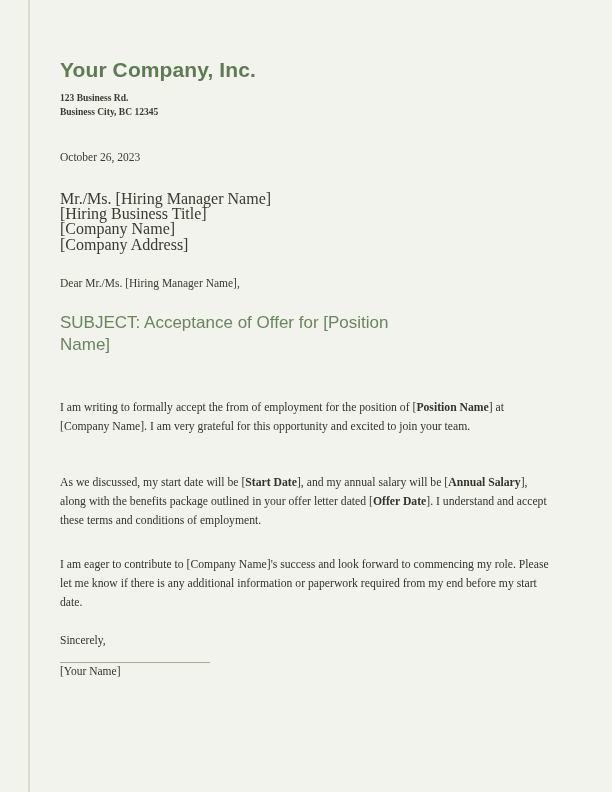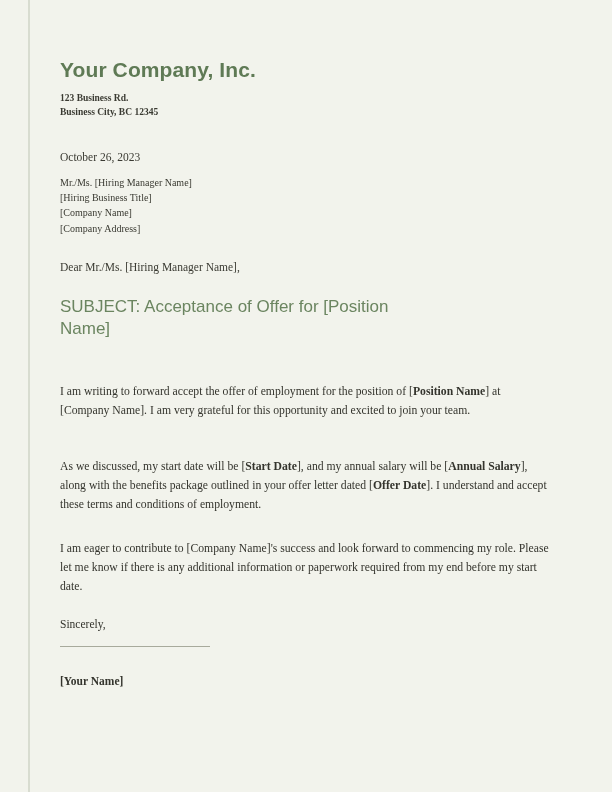--- a/index.html
+++ b/index.html
@@ -52,22 +52,22 @@
   .addr-block {
     margin-top: 9px;
   }
   .date {
     margin-top: 32px;
     font-size: 11.5px;
     color: #3a3a32;
     padding-right: 8px;
   }
   .recipient {
-    margin-top: 12px;
-    font-size: 10px;
+    margin-top: 28px;
+    font-size: 16px;
     line-height: 15.2px;
     color: #3a3a32;
   }
   .salutation {
     margin-top: 25px;
     font-size: 11.5px;
     color: #3a3a32;
   }
   .subject {
     margin-top: 23px;
@@ -93,23 +93,23 @@
     font-size: 11.5px;
     color: #34342d;
   }
   .sig-line {
     margin-top: 16px;
     width: 150px;
     height: 1px;
     background: #a8aa9c;
   }
   .sig-name {
-    margin-top: 28px;
+    margin-top: 2px;
     font-size: 11.5px;
-    font-weight: bold;
+    font-weight: normal;
     color: #34342d;
   }
 </style>
 </head>
 <body>
 
 <div class="page">
   <div class="left-rule"></div>
 
   <div class="content">
@@ -127,21 +127,21 @@
       <div>Mr./Ms. [Hiring Manager Name]</div>
       <div>[Hiring Business Title]</div>
       <div>[Company Name]</div>
       <div>[Company Address]</div>
     </div>
 
     <div class="salutation">Dear Mr./Ms. [Hiring Manager Name],</div>
 
     <div class="subject">SUBJECT: Acceptance of Offer for [Position Name]</div>
 
-    <p class="body-para p1"><span>I am writing to forward accept the offer of employment for the position of [</span><span class="bold">Position Name</span><span>] at [Company Name]. I am very grateful for this opportunity and excited to join your team.</span></p>
+    <p class="body-para p1"><span>I am writing to formally accept the from of employment for the position of [</span><span class="bold">Position Name</span><span>] at [Company Name]. I am very grateful for this opportunity and excited to join your team.</span></p>
 
     <p class="body-para p2"><span>As we discussed, my start date will be [</span><span class="bold">Start Date</span><span>], and my annual salary will be [</span><span class="bold">Annual Salary</span><span>], along with the benefits package outlined in your offer letter dated [</span><span class="bold">Offer Date</span><span>]. I understand and accept these terms and conditions of employment.</span></p>
 
     <p class="body-para p3">I am eager to contribute to [Company Name]'s success and look forward to commencing my role. Please let me know if there is any additional information or paperwork required from my end before my start date.</p>
 
     <div class="sincerely">Sincerely,</div>
 
     <div class="sig-line"></div>
 
     <div class="sig-name">[Your Name]</div>

